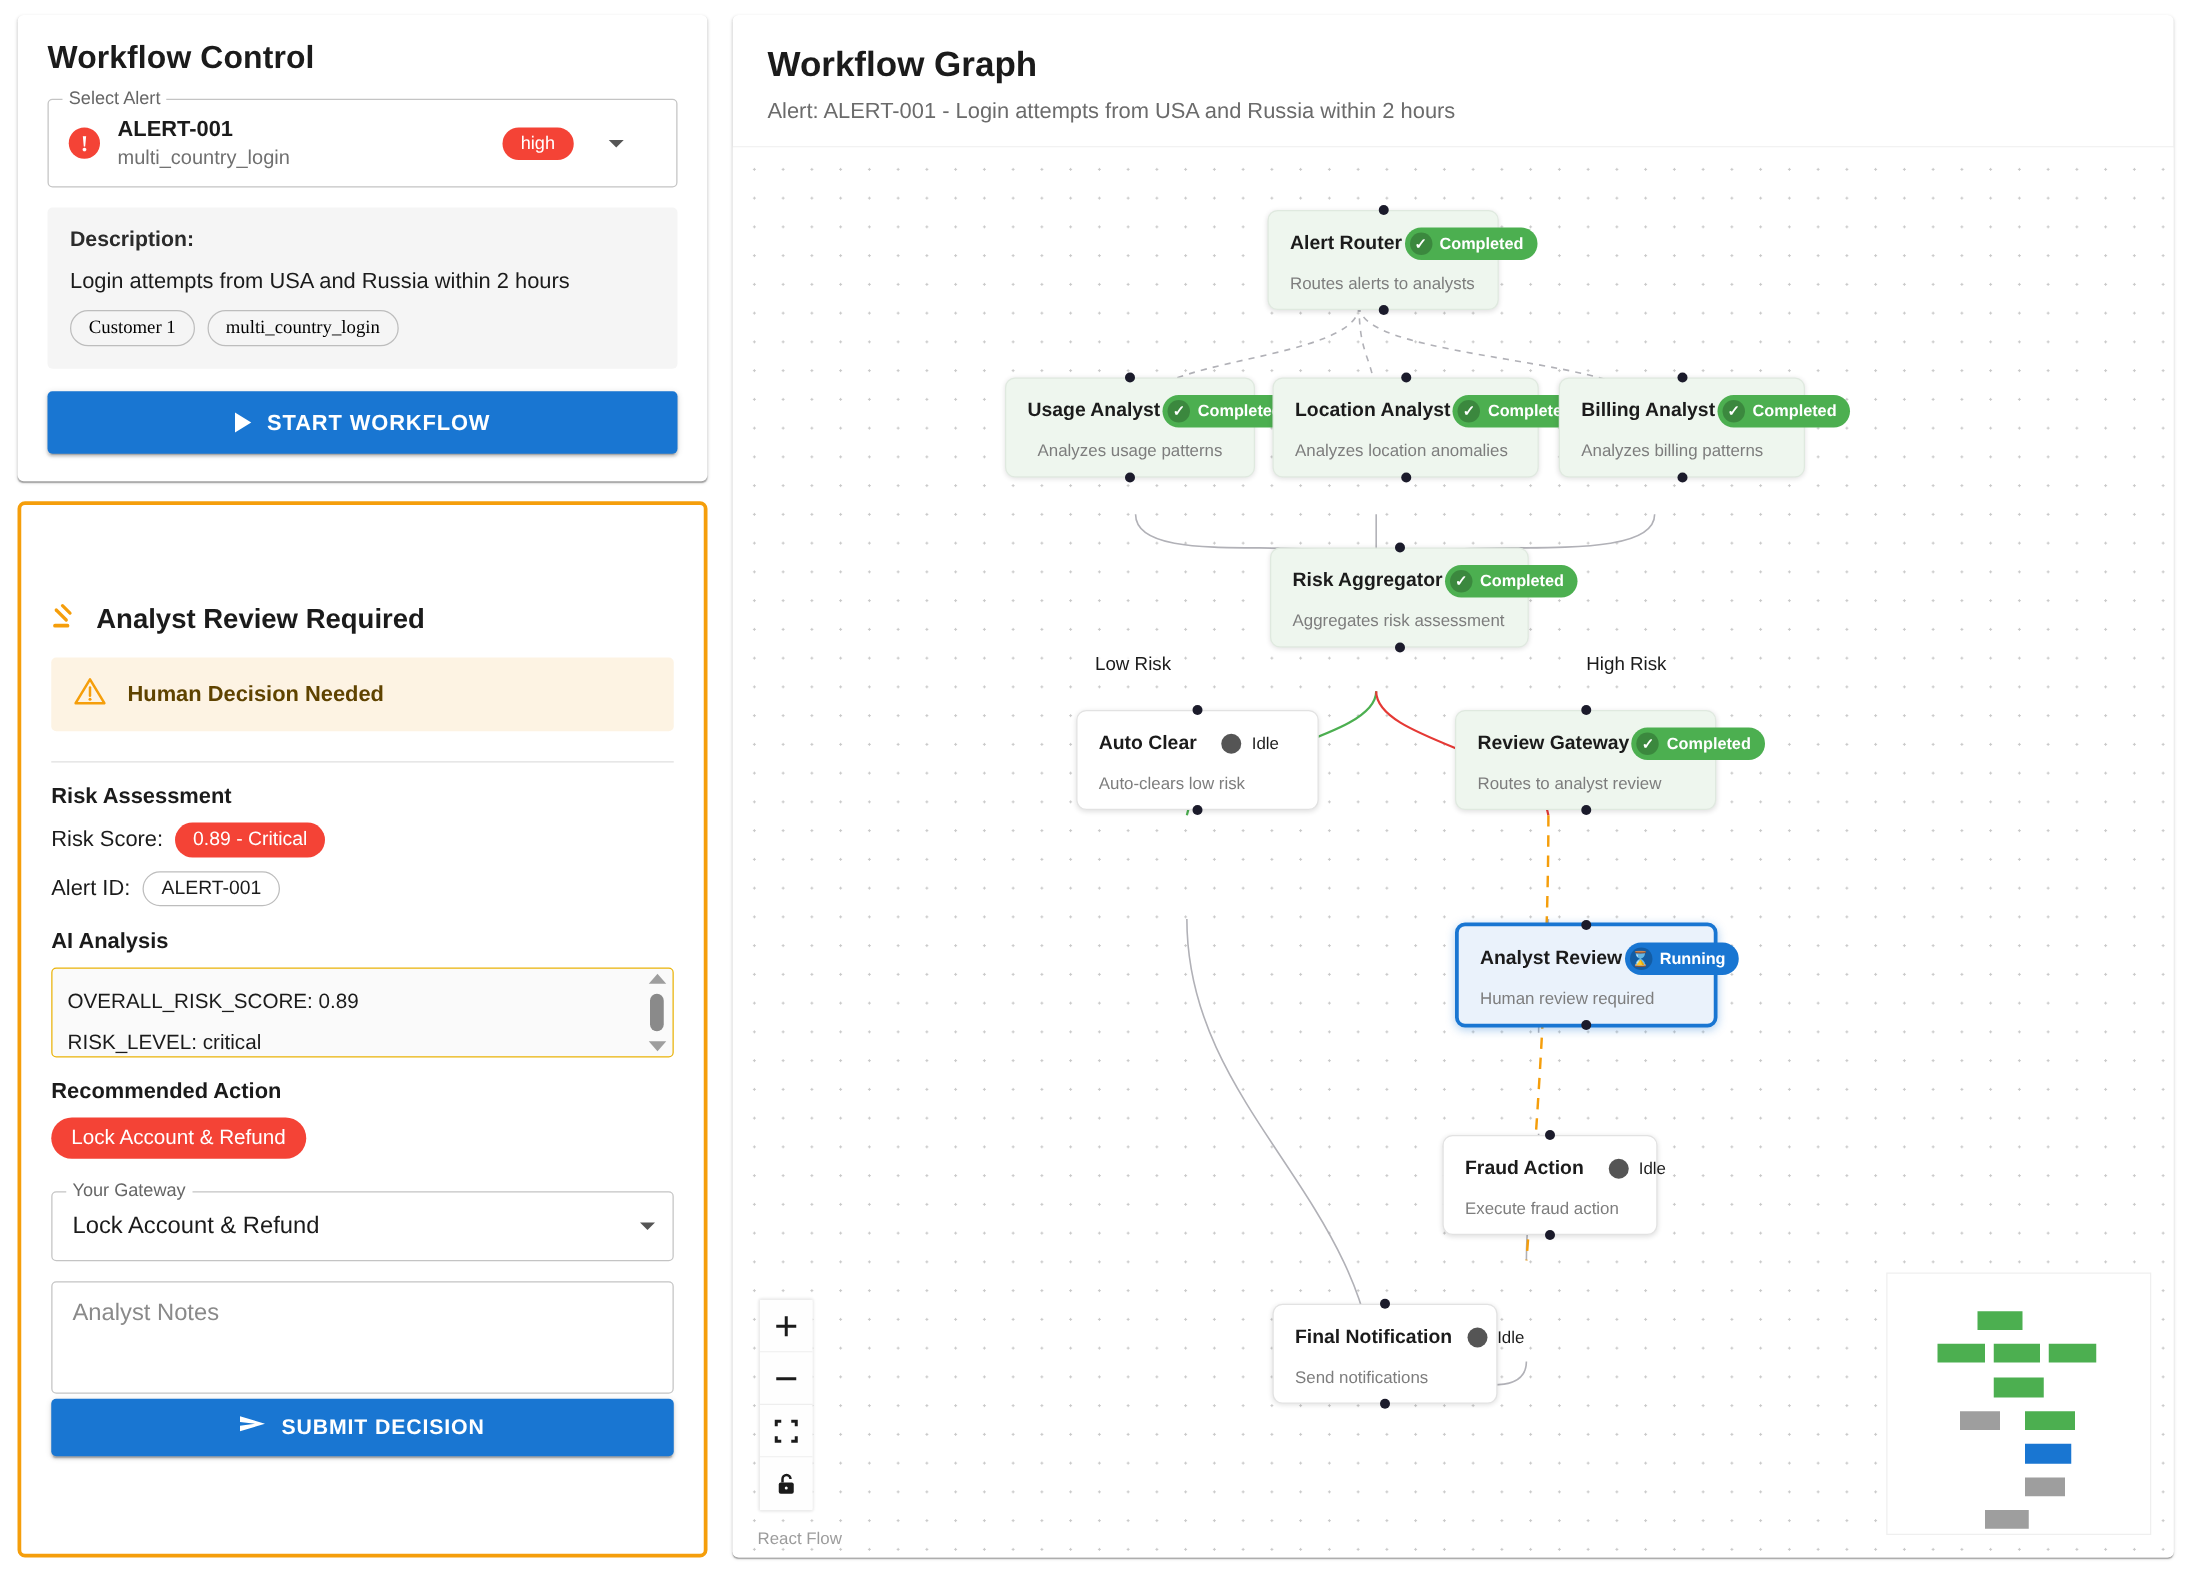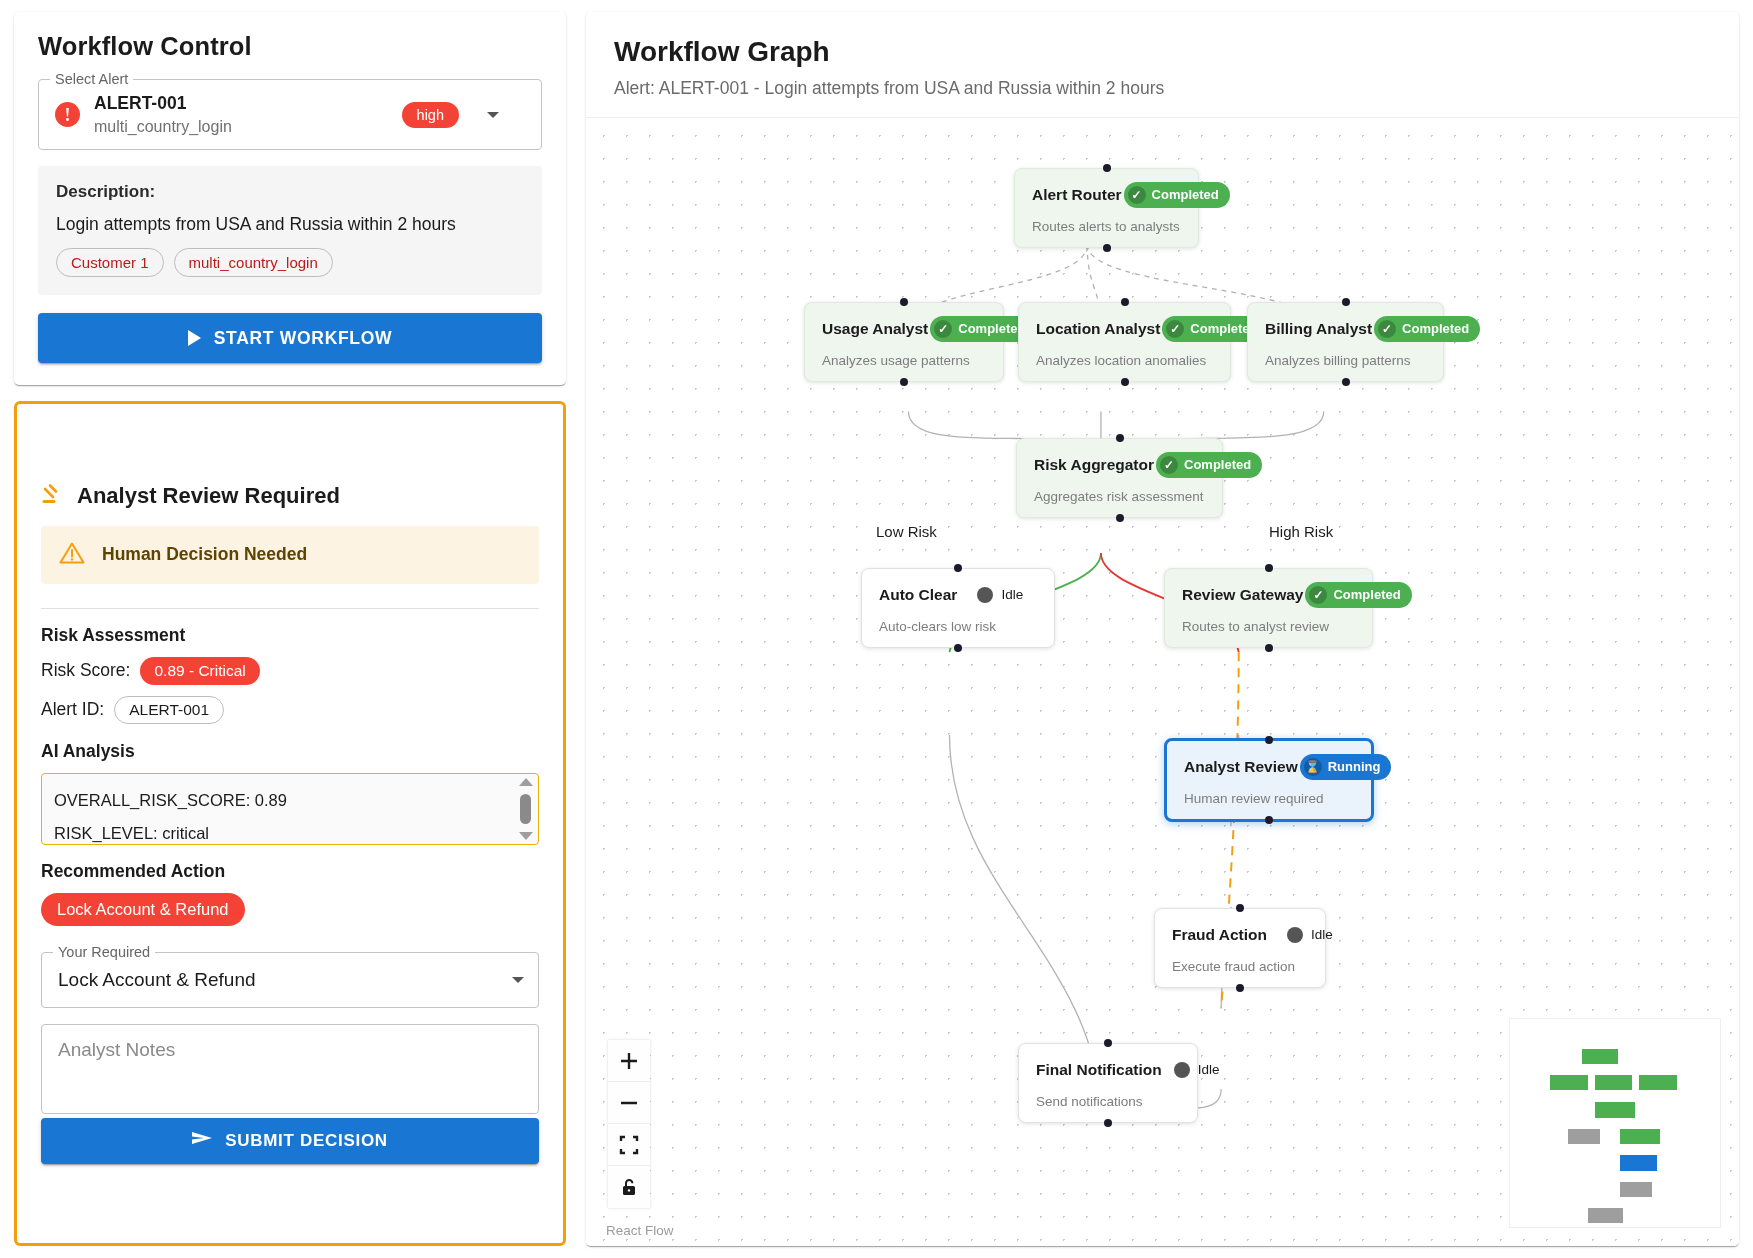--- a/index.html
+++ b/index.html
@@ -67,21 +67,21 @@
 
   .desc-box {
     background: #f5f5f5; border-radius: 4px;
     padding: 16px 18px 18px 18px; margin-top: 16px;
   }
   .desc-label { font-size: 17px; font-weight: bold; color: #2b2b2b; margin-bottom: 12px; }
   .desc-text { font-size: 17.5px; color: #1b1b1b; margin-bottom: 13px; }
   .tag-row { display: flex; gap: 10px; }
   .tag {
     border: 1px solid #bdbdbd; border-radius: 20px;
-    font-size: 15px; color: #b91c1c; padding: 5px 14px; background: transparent;
+    font-size: 15px; color: #000000; padding: 5px 14px; background: transparent; font-family: Liberation Serif, serif;
   }
 
   .btn-primary {
     margin-top: 18px; width: 100%;
     background: #1976d2; color: #fff; border: none; border-radius: 4px;
     height: 50px; font-size: 17.5px; font-weight: bold; letter-spacing: .7px;
     display: flex; align-items: center; justify-content: center; gap: 13px;
     cursor: pointer; font-family: "Liberation Sans", sans-serif;
     box-shadow: 0 3px 1px -2px rgba(0,0,0,.2), 0 2px 2px 0 rgba(0,0,0,.14), 0 1px 5px 0 rgba(0,0,0,.12);
   }
@@ -329,21 +329,21 @@
           <span class="sb-up"></span>
           <span class="sb-thumb"></span>
           <span class="sb-down"></span>
         </div>
       </div>
 
       <div class="sec-title">Recommended Action</div>
       <div><span class="chip-action">Lock Account &amp; Refund</span></div>
 
       <div class="select-field">
-        <span class="legend">Your Required</span>
+        <span class="legend">Your Gateway</span>
         <span class="select-val">Lock Account &amp; Refund</span>
         <span class="select-caret"></span>
       </div>
 
       <div class="notes-box">Analyst Notes</div>
 
       <button class="btn-submit">
         <span>
           <svg width="20" height="16" viewBox="0 0 20 16">
               <path d="M0 2 L20 8 L0 14 L0 9.5 L12 8 L0 6.5 Z" fill="#fff"></path>
@@ -389,21 +389,21 @@
             <span class="node-title">Alert Router</span>
             <span class="badge green">
               <span class="b-ico">✓</span>
               <span>Completed</span>
             </span>
           </div>
           <div class="node-desc">Routes alerts to analysts</div>
           <span class="handle bot"></span>
         </div>
 
-        <div class="node completed" style="left:218px; top:184px; width:200px;">
+        <div class="node completed" style="left:218px; top:184px; width:200px;text-align:center;">
           <span class="handle top"></span>
           <div class="node-row">
             <span class="node-title">Usage Analyst</span>
             <span class="badge green">
               <span class="b-ico">✓</span>
               <span>Completed</span>
             </span>
           </div>
           <div class="node-desc">Analyzes usage patterns</div>
           <span class="handle bot"></span>

